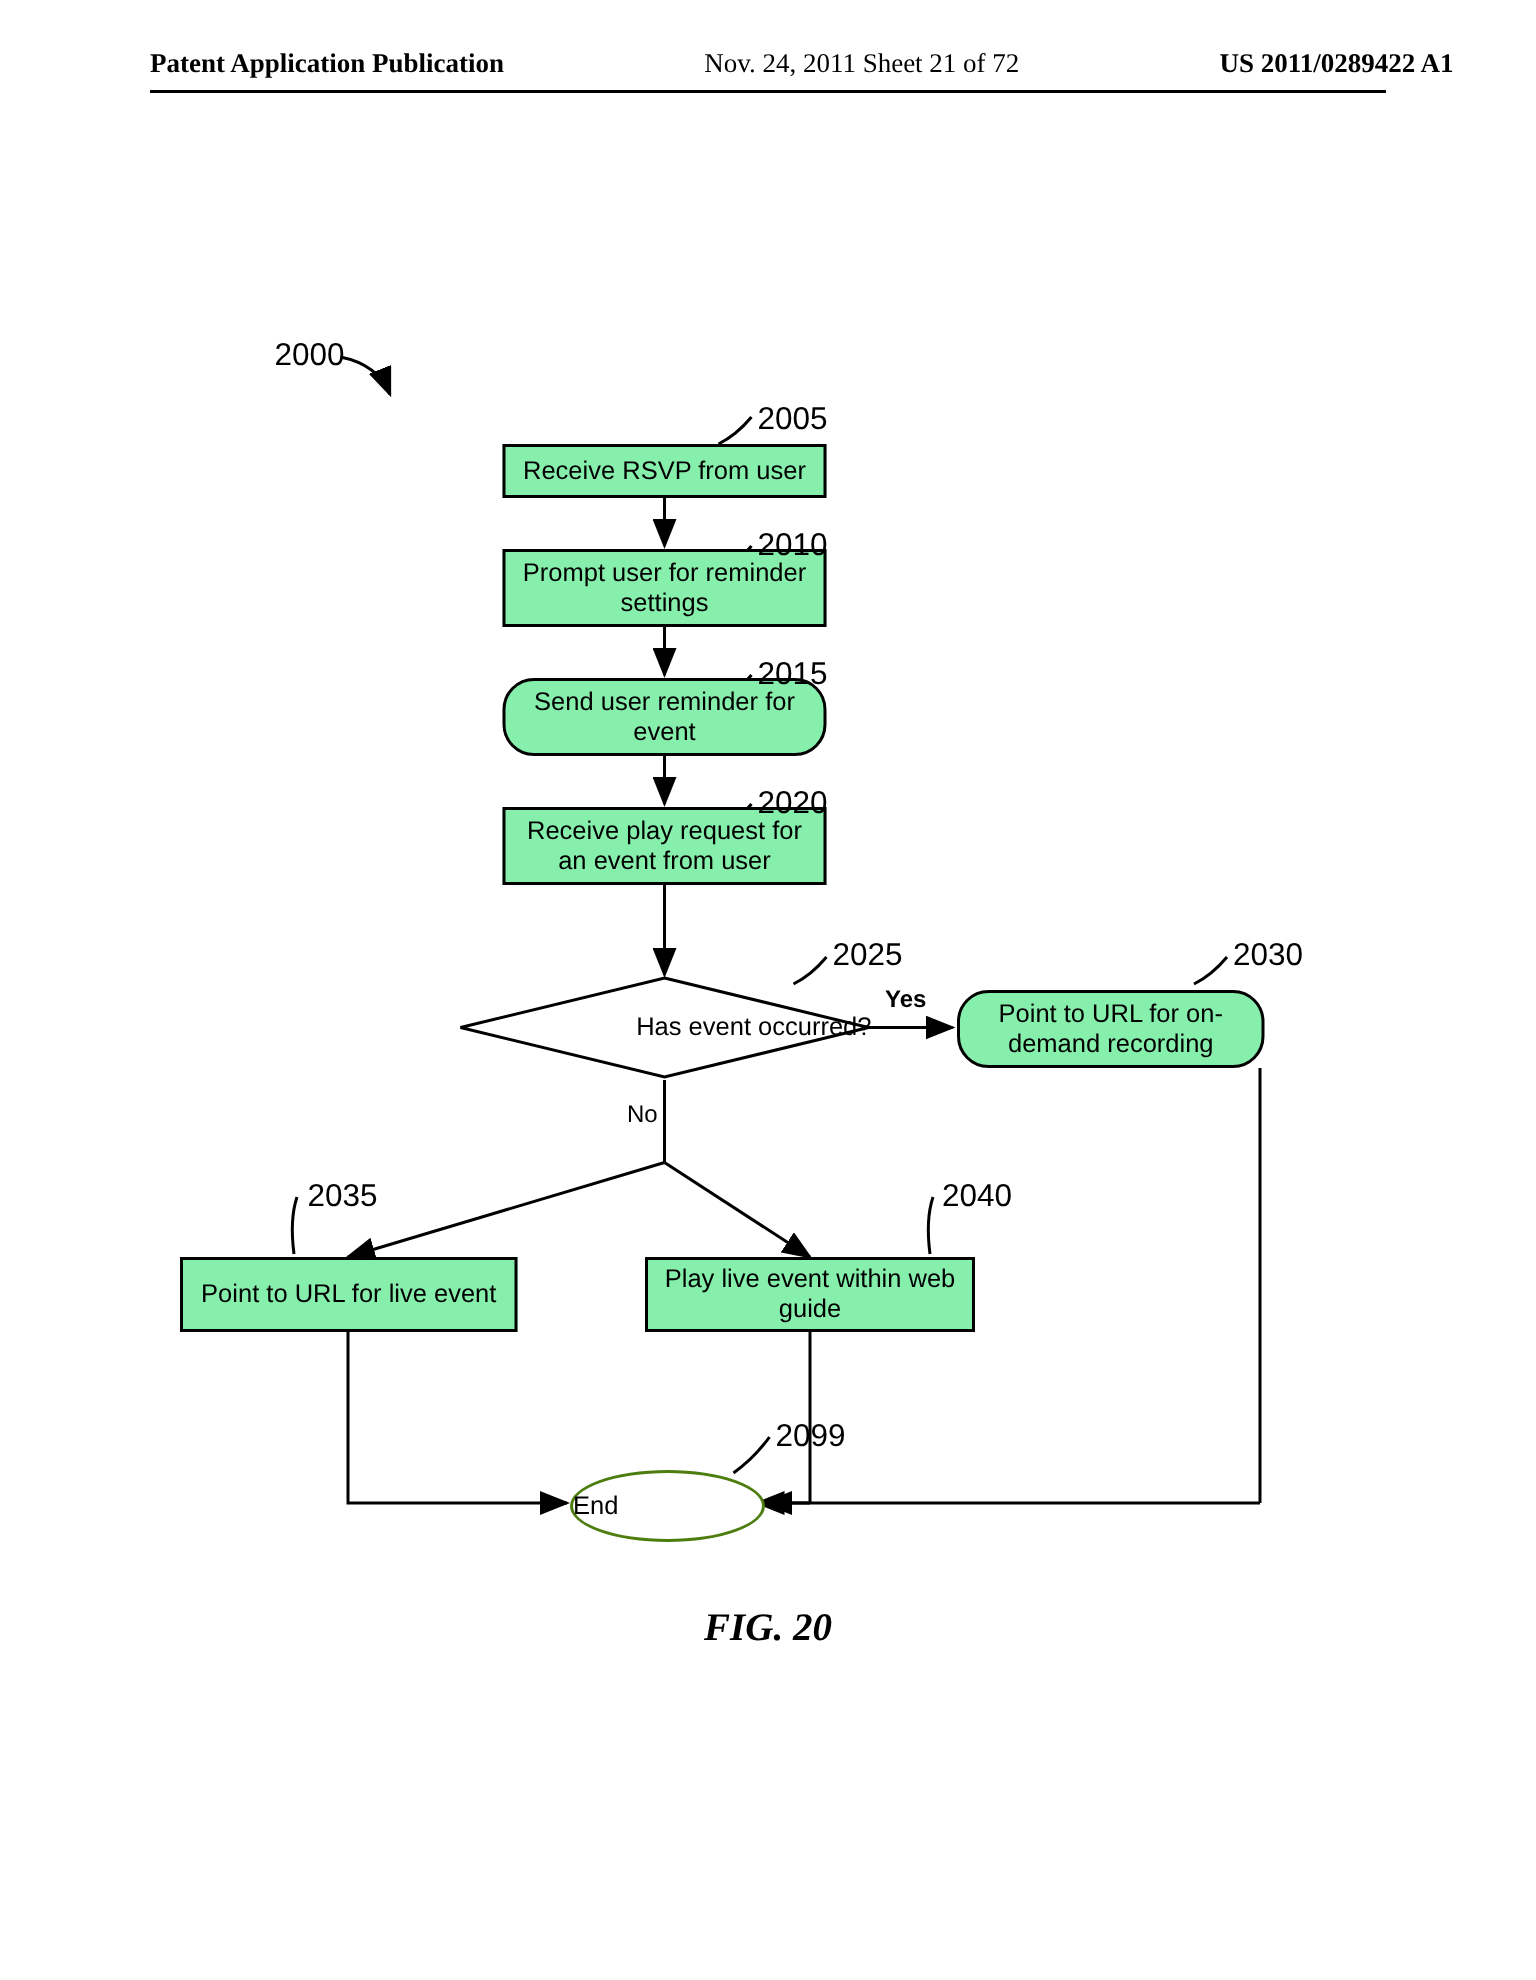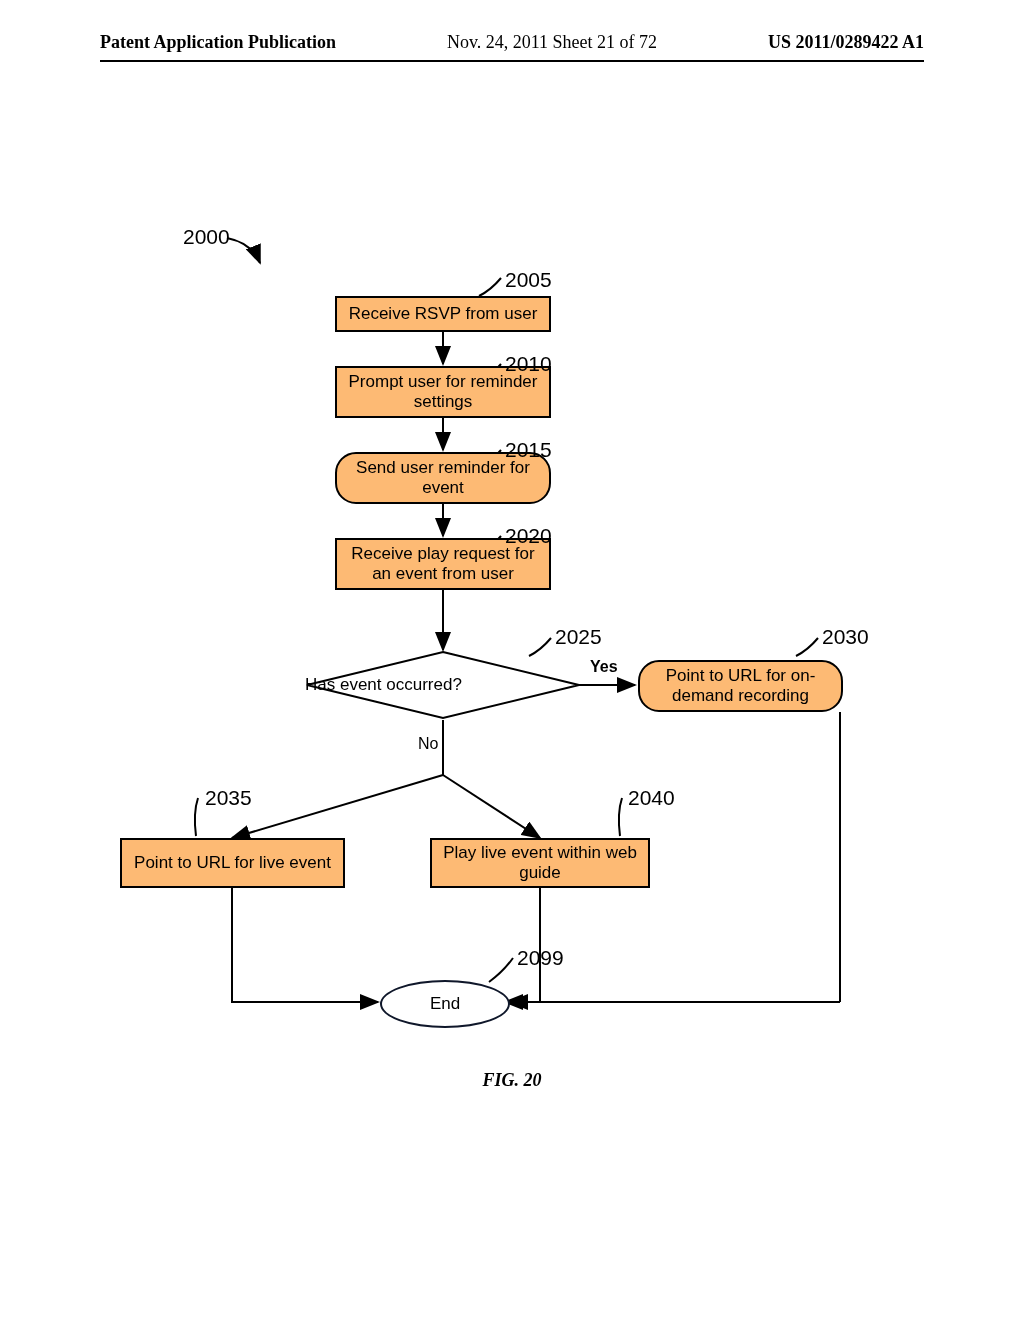--- a/index.html
+++ b/index.html
@@ -10,21 +10,21 @@
     color: #000;
     width: 1024px;
     height: 1320px;
     position: relative;
   }
   .header {
     position: absolute;
     top: 32px;
     left: 0;
     width: 1024px;
-    padding: 0 100px 8px 100px;
+    padding: 0 55px 8px 100px;
     box-sizing: border-box;
     display: flex;
     justify-content: space-between;
     font-size: 18px;
   }
   .header .left { font-weight: bold; }
   .header .center { font-weight: normal; }
   .header .right { font-weight: bold; }
   .header-rule {
     position: absolute;
@@ -36,21 +36,21 @@
   .canvas {
     position: absolute;
     left: 0;
     top: 0;
     width: 1024px;
     height: 1320px;
   }
   .box {
     position: absolute;
     border: 2px solid #000;
-    background: #fdba74;
+    background: #86efac;
     text-align: center;
     font-family: Arial, Helvetica, sans-serif;
     font-size: 17px;
     display: flex;
     align-items: center;
     justify-content: center;
     padding: 4px 8px;
     box-sizing: border-box;
     line-height: 1.2;
   }
@@ -64,29 +64,28 @@
     font-family: Arial, Helvetica, sans-serif;
     font-size: 16px;
   }
   .caption {
     position: absolute;
     width: 1024px;
     text-align: center;
     font-family: "Times New Roman", serif;
     font-weight: bold;
     font-style: italic;
-    font-size: 18px;
+    font-size: 26px;
   }
   .ellipse {
     position: absolute;
-    border: 2px solid #0f172a;
+    border: 2px solid #4d7c0f;
     border-radius: 50%;
     display: flex;
     align-items: center;
-    justify-content: center;
     font-family: Arial, Helvetica, sans-serif;
     font-size: 17px;
     background: #fff;
   }
   svg.arrows {
     position: absolute;
     left: 0; top: 0;
     width: 1024px; height: 1320px;
     pointer-events: none;
   }
@@ -176,21 +175,21 @@
   <div class="ref" style="left:505px; top:438px;">2015</div>
 
   <div class="box" style="left:335px; top:538px; width:216px; height:52px;">
     <span>Receive play request for an event from user</span>
   </div>
   <div class="ref" style="left:505px; top:524px;">2020</div>
 
   <svg style="position:absolute; left:305px; top:650px; width:276px; height:70px;">
     <polygon points="138,2 274,35 138,68 2,35" fill="#fff" stroke="#000" stroke-width="2"></polygon>
   </svg>
-  <div style="position:absolute; left:305px; top:650px; width:276px; height:70px; display:flex; align-items:center; justify-content:flex-start; font-family:Arial; font-size:17px;">
+  <div style="position:absolute; left:305px; top:650px; width:276px; height:70px; display:flex; align-items:center; justify-content:flex-end; font-family:Arial; font-size:17px;">
     <span>Has event occurred?</span>
   </div>
   <div class="ref" style="left:555px; top:625px;">2025</div>
   <div class="edge-label" style="left:590px; top:658px;font-weight:bold;">Yes</div>
   <div class="edge-label" style="left:418px; top:735px;">No</div>
 
   <div class="box" style="left:638px; top:660px; width:205px; height:52px;border-radius:21px;">
     <span>Point to URL for on-demand recording</span>
   </div>
   <div class="ref" style="left:822px; top:625px;">2030</div>

